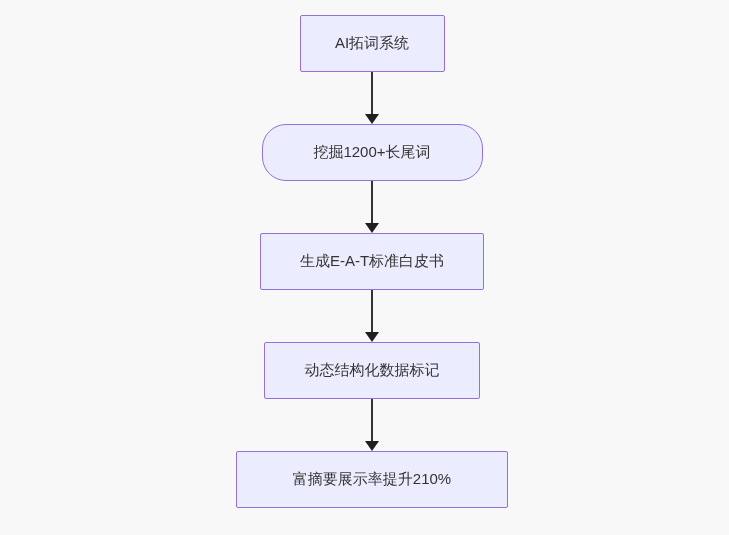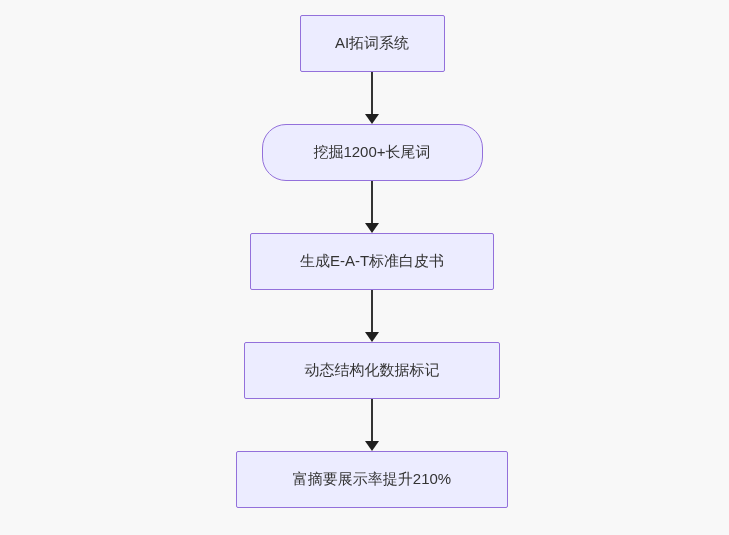--- a/index.html
+++ b/index.html
@@ -30,22 +30,22 @@
     background: #ECECFF;
     border: 1px solid #9370DB;
     border-radius: 2px;
     color: #333333;
     font-size: 15px;
     white-space: nowrap;
     padding: 0 15px;
   }
   .node.n1 { width: 145px; }
   .node.n2 { width: 221px; border-radius: 24px; }
-  .node.n3 { width: 244px; }
-  .node.n4 { width: 256px; }
+  .node.n3 { width: 224px; }
+  .node.n4 { width: 216px; }
   .node.n5 { width: 272px; }
   .arrow {
     height: 52px;
     display: flex;
     flex-direction: column;
     align-items: center;
   }
   .arrow .shaft {
     width: 2px;
     flex: 1 1 auto;

